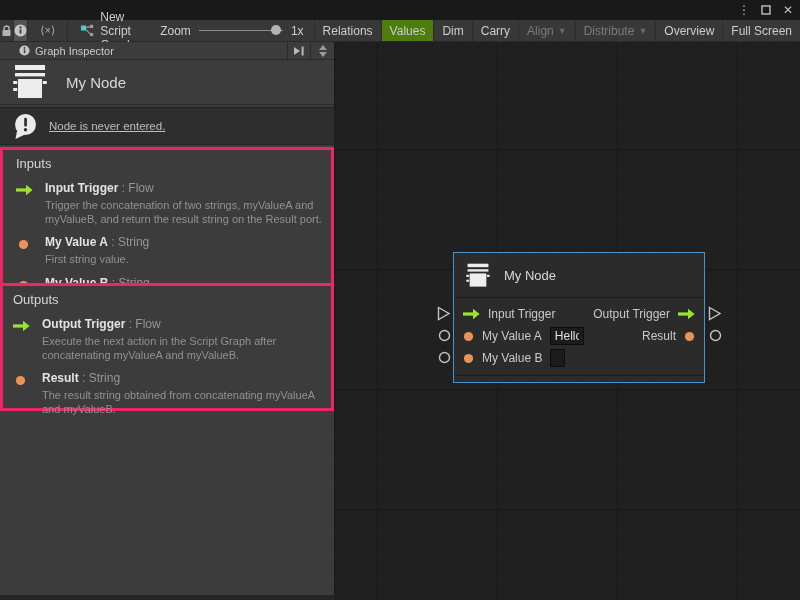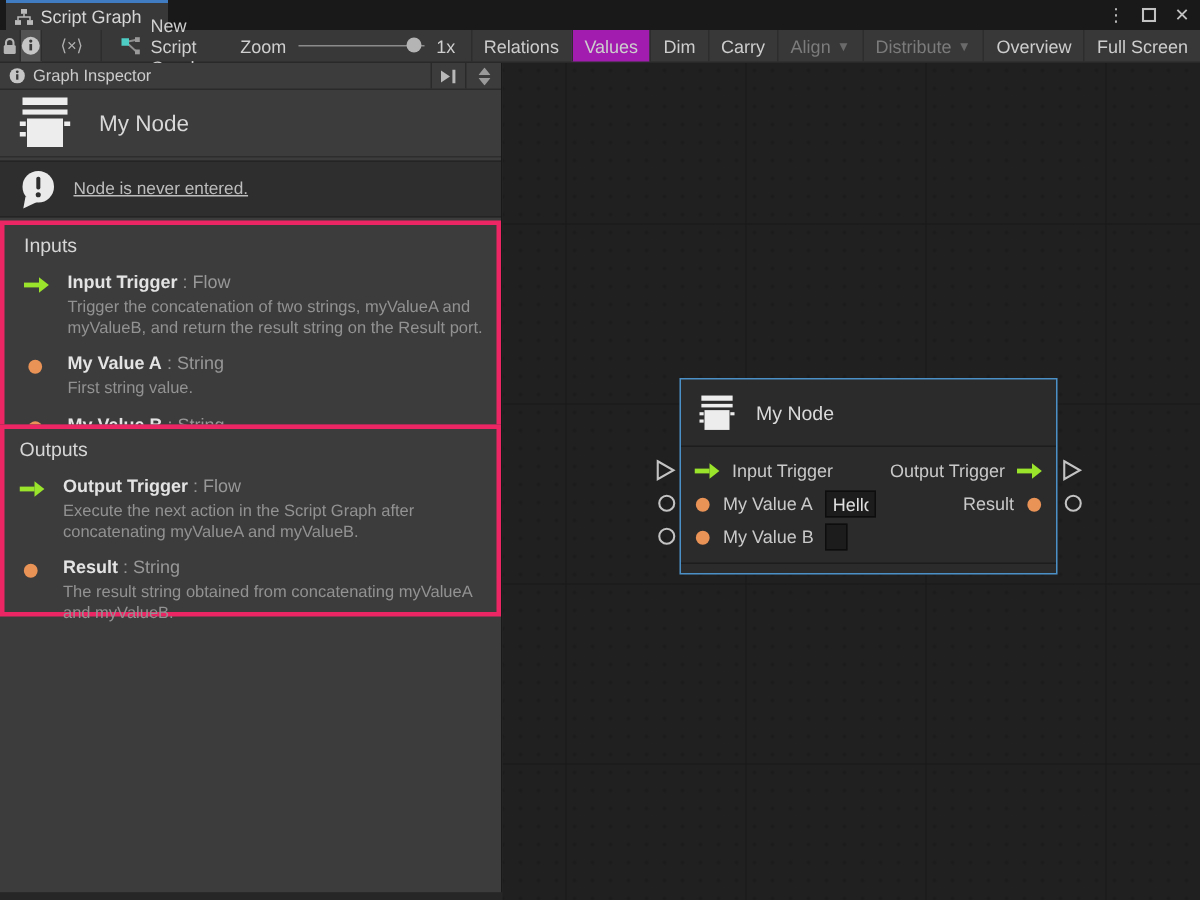--- a/index.html
+++ b/index.html
@@ -19,30 +19,30 @@
              border-bottom:1px solid #292929; display:flex; align-items:stretch; }
   .tb-btn { display:flex; align-items:center; justify-content:center; padding:0 8px; border-right:1px solid #2d2d2d; color:#c9c9c9; }
   .tb-btn.icon-btn { width:28px; padding:0; }
   .tb-btn.active { background:#535353; }
   .graph-name { display:flex; align-items:center; gap:6px; padding:0 14px 0 12px; color:#cfcfcf; }
   .zoom-group { display:flex; align-items:center; gap:8px; padding:0 10px; }
   .zoom-track { position:relative; width:84px; height:1px; background:#8b8b8b; }
   .zoom-handle { position:absolute; right:2px; top:-5px; width:10px; height:10px; border-radius:50%; background:#b4b4b4; }
   .view-buttons { display:flex; margin-left:auto; height:100%; }
   .view-btn { display:flex; align-items:center; gap:4px; padding:0 8px; border-left:1px solid #2d2d2d; color:#cdcdcd; white-space:nowrap; }
-  .view-btn.active { background:#a21caf; }
+  .view-btn.active { background:#4d7c0f; }
   .view-btn.disabled { color:#7b7b7b;justify-content:center; }
   .dd-arrow { font-size:9px; color:#8a8a8a; }
   .view-btn.disabled .dd-arrow { color:#6a6a6a; }
 
   
   .sidebar { position:absolute; top:42px; left:0; width:335px; height:553px; background:#3c3c3c; border-right:1px solid #191919; }
   .sidebar-bottom { position:absolute; top:595px; left:0; width:335px; height:5px; background:#262626; }
   .insp-header { position:absolute; top:0; left:0; right:0; height:18px; display:flex; align-items:center; gap:5px;
-                 padding:0 4px 0 6px; border-bottom:1px solid #2a2a2a; color:#cccccc; font-size:11px; }
+                 padding:0 4px 0 19px; border-bottom:1px solid #2a2a2a; color:#cccccc; font-size:11px; }
   .insp-header .title { flex:1; }
   .insp-dock { display:flex; align-items:center; border-left:1px solid #2a2a2a; border-right:1px solid #2a2a2a; height:100%; padding:0 5px; }
   .insp-spinner { display:flex; flex-direction:column; align-items:center; justify-content:center; gap:2px; padding:0 3px; height:100%; }
 
   .node-head { position:absolute; top:18px; left:0; right:0; height:45px; display:flex; align-items:center; gap:16px;
                padding:0 10px; border-bottom:1px solid #2d2d2d; }
   .node-head .name { font-size:15px; color:#d8d8d8; }
 
   .warning { position:absolute; top:65px; left:0; right:0; height:38px; background:#2e2e2e;
              border-top:1px solid #242424; border-bottom:1px solid #242424;
@@ -91,31 +91,20 @@
   .ext-circ-out { left:372px; top:285px; }
 
   svg { display:block; }
 </style>
 </head>
 <body>
 
 <div class="window">
 
   <div class="titlebar">
-    <div class="tab">
-      <span>
-        <svg width="12" height="11" viewBox="0 0 12 11">
-          <rect x="4" y="0" width="4" height="3.2" fill="#b9b9b9"></rect>
-          <rect x="0" y="7.4" width="4" height="3.2" fill="#b9b9b9"></rect>
-          <rect x="8" y="7.4" width="4" height="3.2" fill="#b9b9b9"></rect>
-          <path d="M6 3.2 V5.3 M2 7.4 V5.3 H10 V7.4" stroke="#b9b9b9" stroke-width="1" fill="none"></path>
-        </svg>
-      </span>
-      <span>Script Graph</span>
-    </div>
     <div class="win-controls">
       <span class="win-btn">⋮</span>
       <span class="win-btn">
         <svg width="10" height="10" viewBox="0 0 10 10">
             <rect x="1" y="1" width="8" height="8" fill="none" stroke="#c2c2c2" stroke-width="1.4"></rect>
           </svg>
       </span>
       <span class="win-btn">✕</span>
     </div>
   </div>

